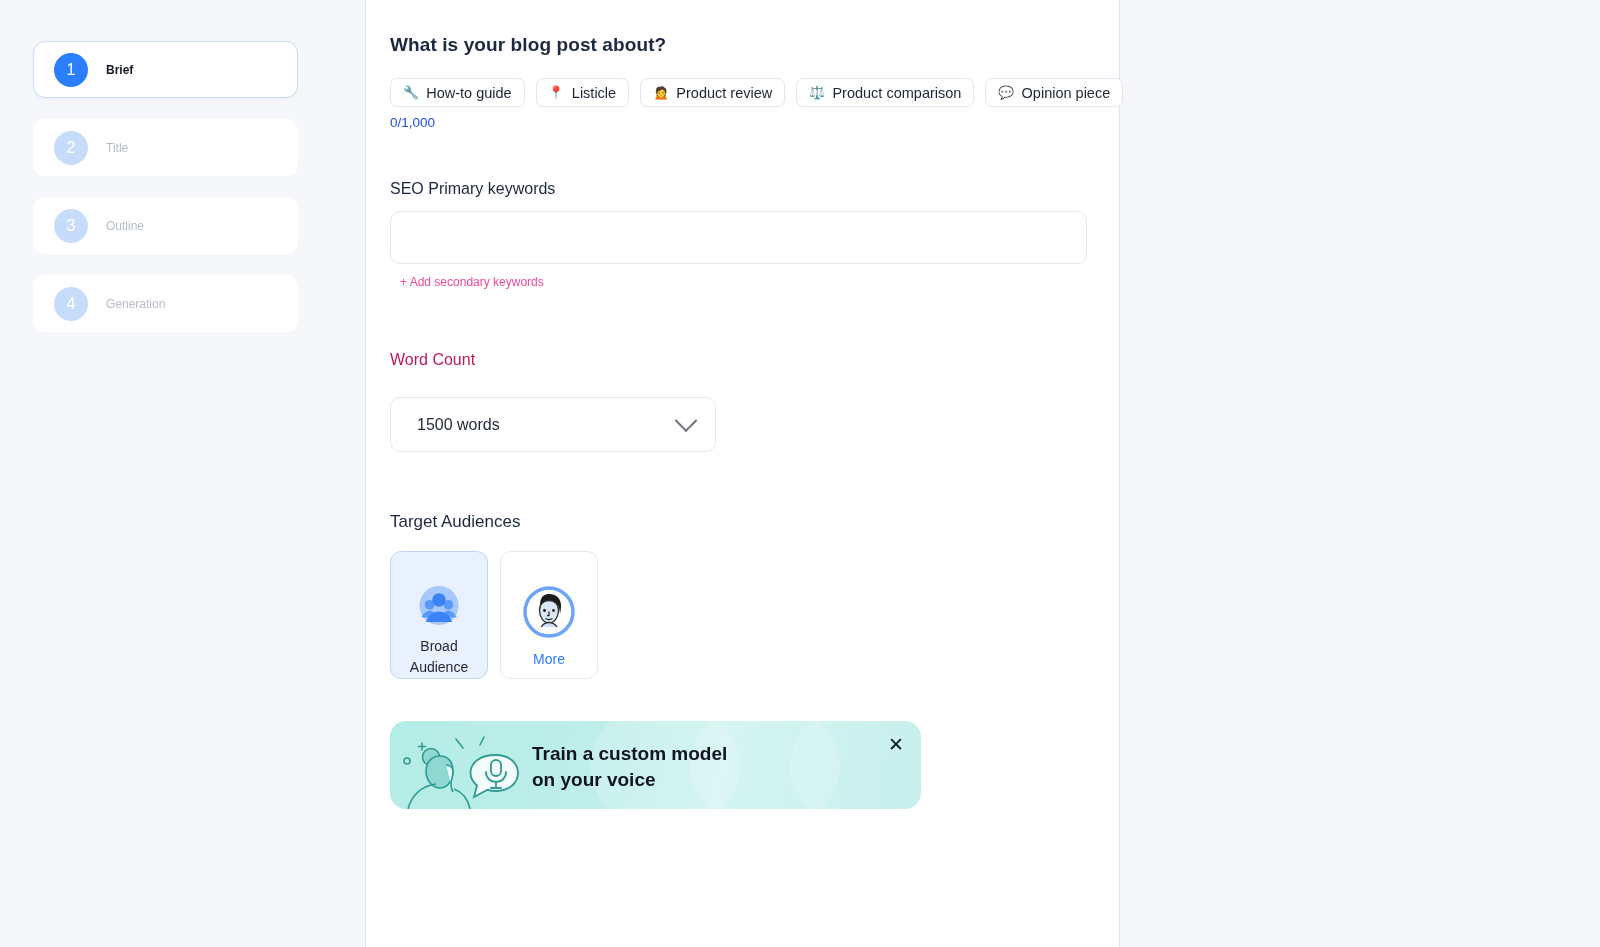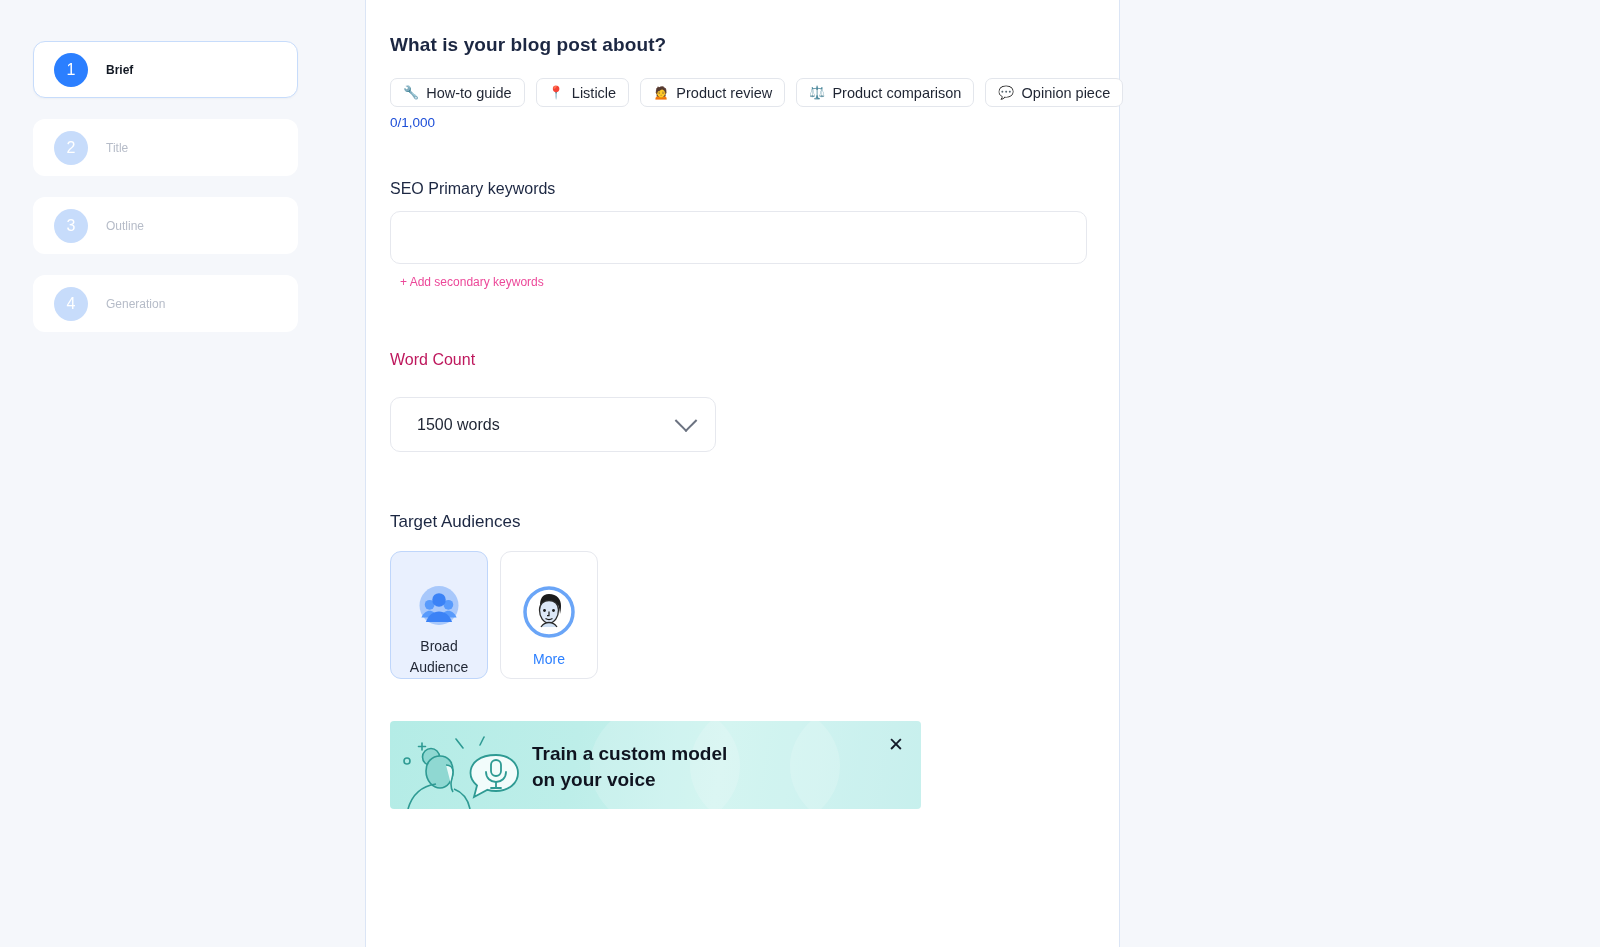--- a/index.html
+++ b/index.html
@@ -220,21 +220,21 @@
     color: #1f2533;
   }
   .card-caption.link { color: #2b7fff; }
 
   
   .banner {
     position: relative;
     margin-top: 42px;
     width: 531px;
     height: 88px;
-    border-radius: 4px;
+    border-radius: 16px;
     background: linear-gradient(100deg,#b4ece6 0%,#bdeee9 35%,#ccf3ef 62%,#bdedea 100%);
     overflow: hidden;
   }
   .banner-text {
     position: absolute;
     left: 142px;
     top: 20px;
     font-size: 19px;
     font-weight: bold;
     color: #0f1420;

